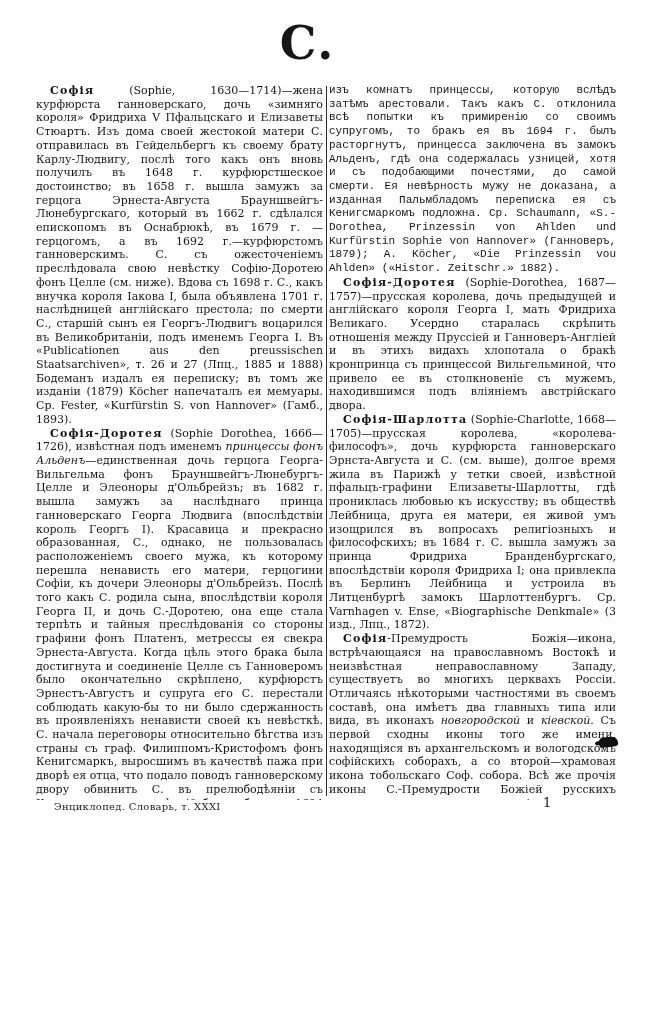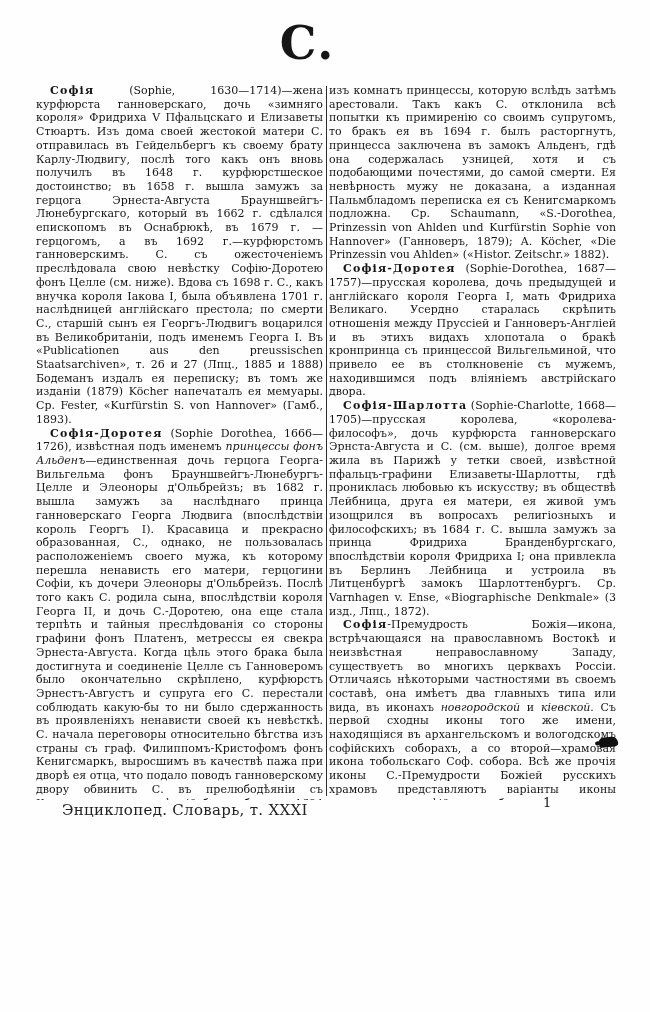--- a/index.html
+++ b/index.html
@@ -41,27 +41,27 @@
   }
   .col-left  { left: 0; }
   .col-right { left: 293px; }
   .col-divider {
     position: absolute;
     top: 86px; left: 326px;
     width: 1px; height: 710px;
     background: #2b2b2b;
   }
   p.para { margin: 0; text-indent: 14px; }
-  p.para.no-indent { text-indent: 0; }
+  p.para.no-indent { text-indent: 0; font-family: Liberation Mono, monospace; }
   .head { font-weight: bold; letter-spacing: 1.2px; }
   .head-italic { }
   .footer-imprint {
     position: absolute;
-    top: 801px; left: 62px;
-    font-size: 15px;
+    top: 801px; left: 54px;
+    font-size: 10px;
     letter-spacing: 0.3px;
     color: #222;
   }
   .footer-page {
     position: absolute;
     top: 795px; left: 543px;
     font-size: 13px;
   }
   .ink-mark {
     position: absolute;

